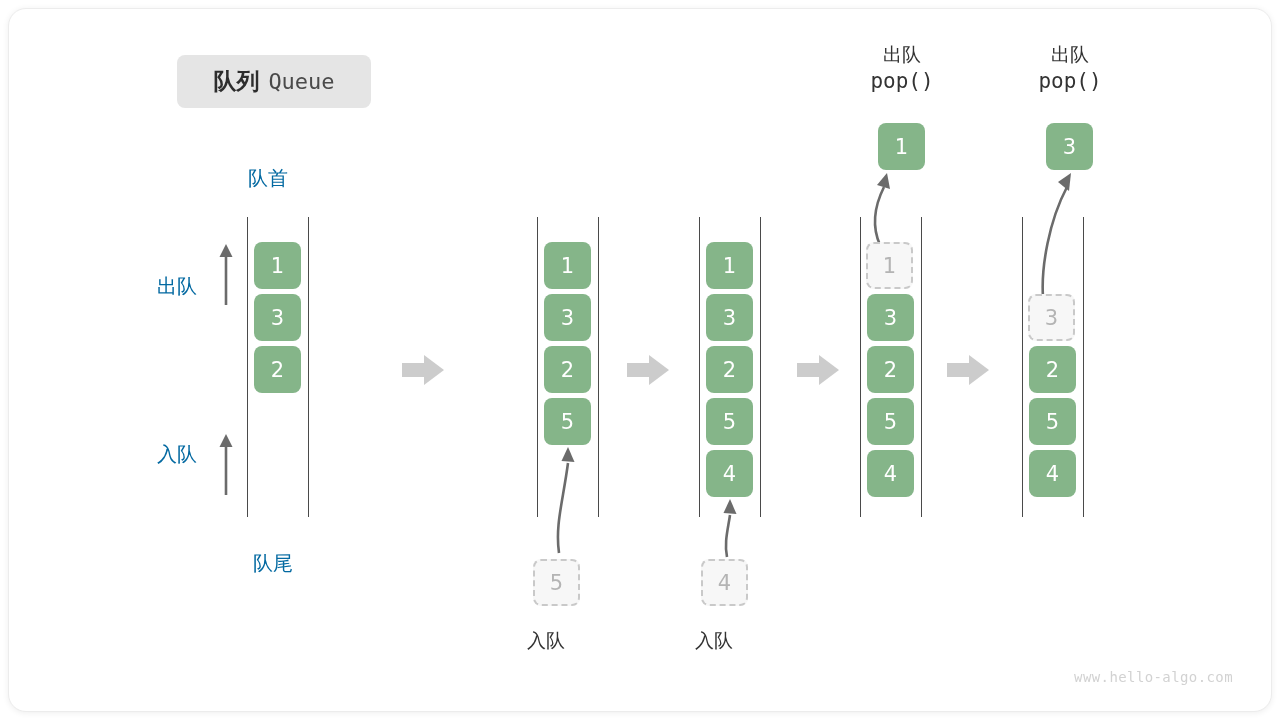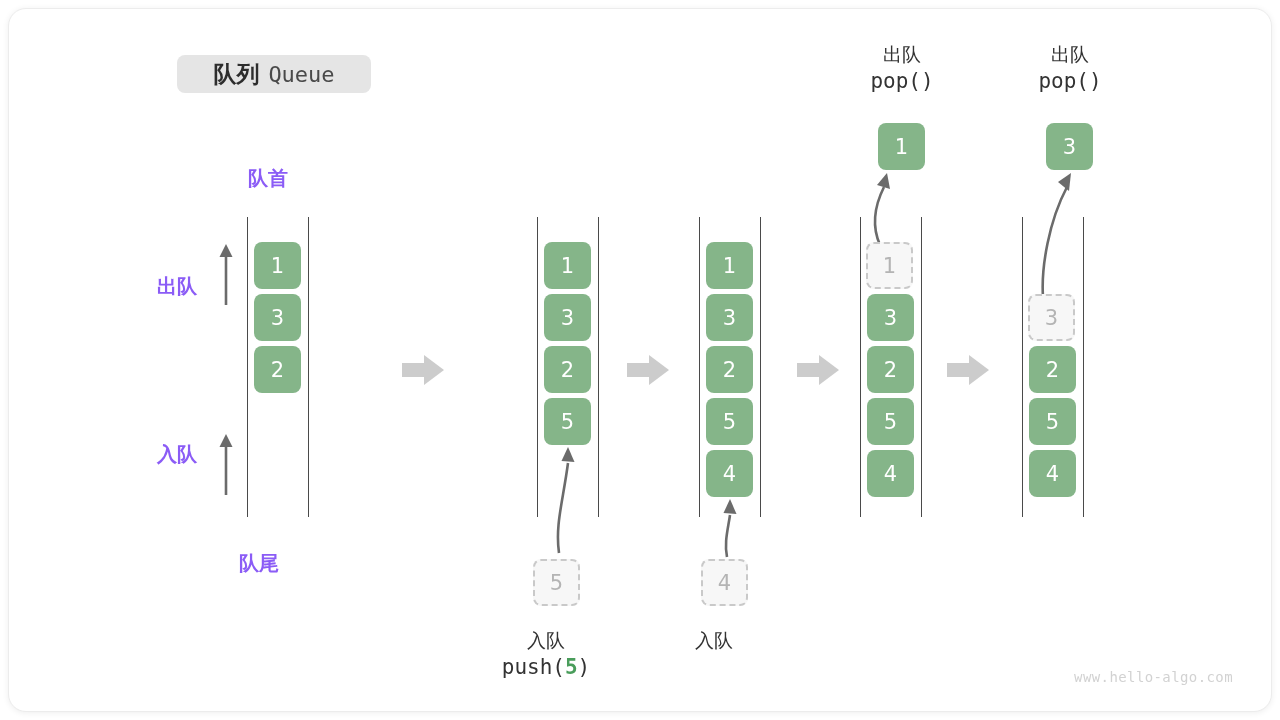--- a/index.html
+++ b/index.html
@@ -17,40 +17,40 @@
     border-radius: 18px;
     border: 1px solid #ececec;
     box-shadow: 0 1px 6px rgba(0,0,0,0.07);
     overflow: hidden;
   }
   .abs { position: absolute; }
 
   
   #title-badge {
     left: 168px; top: 46px;
-    width: 194px; height: 38px;
+    width: 194px; height: 53px;
     background: #e5e5e5;
     border-radius: 8px;
     display: flex; align-items: center; justify-content: center;
     gap: 9px;
   }
   #title-badge .cn {
     font-size: 23px; font-weight: bold; color: #2d2d2d;
     font-family: "DejaVu Sans", "Liberation Sans", sans-serif;
   }
   #title-badge .en {
     font-size: 22px; color: #4a4a4a;
     font-family: "DejaVu Sans Mono", "Liberation Mono", monospace;
   }
 
   
   .cnlabel {
     font-family: "DejaVu Sans", "Liberation Sans", sans-serif;
-    font-weight: bold;
-    color: #8b5cf6;
+    font-weight: normal;
+    color: #0369a1;
     white-space: nowrap;
   }
   .oplabel {
     text-align: center;
     white-space: nowrap;
     line-height: 1.38;
   }
   .oplabel .cn {
     display: block;
     font-family: "DejaVu Sans", "Liberation Sans", sans-serif;
@@ -99,21 +99,21 @@
 <body>
 
 <div id="card">
 
   <div class="abs" id="title-badge">
     <span class="cn">队列</span>
     <span class="en">Queue</span>
   </div>
 
   <div class="abs cnlabel" style="left:239px; top:156px; font-size:20px;">队首</div>
-  <div class="abs cnlabel" style="left:230px; top:541px; font-size:20px;">队尾</div>
+  <div class="abs cnlabel" style="left:244px; top:541px; font-size:20px;">队尾</div>
 
   <div class="abs cnlabel" style="left:148px; top:264px; font-size:20px;">出队</div>
   <svg class="abs" style="left:206px; top:234px;" width="22" height="64">
     <line x1="11" y1="62" x2="11" y2="10" stroke="#6b6b6b" stroke-width="2.6"></line>
     <polygon points="11,1 4.5,14 17.5,14" fill="#6b6b6b"></polygon>
   </svg>
 
   <div class="abs cnlabel" style="left:148px; top:432px; font-size:20px;">入队</div>
   <svg class="abs" style="left:206px; top:424px;" width="22" height="64">
     <line x1="11" y1="62" x2="11" y2="10" stroke="#6b6b6b" stroke-width="2.6"></line>
@@ -139,21 +139,20 @@
   <div class="abs cell" style="left:535px; top:389px;">5</div>
 
   <div class="abs cell ghost" style="left:524px; top:550px;">5</div>
   <svg class="abs" style="left:530px; top:436px;" width="46" height="110">
     <path d="M 20 108 C 16 80, 24 56, 29 18" stroke="#6b6b6b" stroke-width="2.6" fill="none"></path>
     <polygon points="29,2 22.5,16 35.5,17" fill="#6b6b6b"></polygon>
   </svg>
 
   <div class="abs oplabel" style="left:462px; top:618px; width:150px;">
     <span class="cn">入队</span>
-    <span class="code"><span>push(</span><span class="num">5</span><span>)</span></span>
   </div>
 
   <svg class="abs tarrow" style="left:618px; top:344px;" viewBox="0 0 42 34">
     <polygon points="0,10 22,10 22,2 42,17 22,32 22,24 0,24" fill="#cccccc"></polygon>
   </svg>
 
   <div class="abs rail" style="left:690px; top:208px; height:300px;"></div>
   <div class="abs rail" style="left:751px; top:208px; height:300px;"></div>
   <div class="abs cell" style="left:697px; top:233px;">1</div>
   <div class="abs cell" style="left:697px; top:285px;">3</div>

